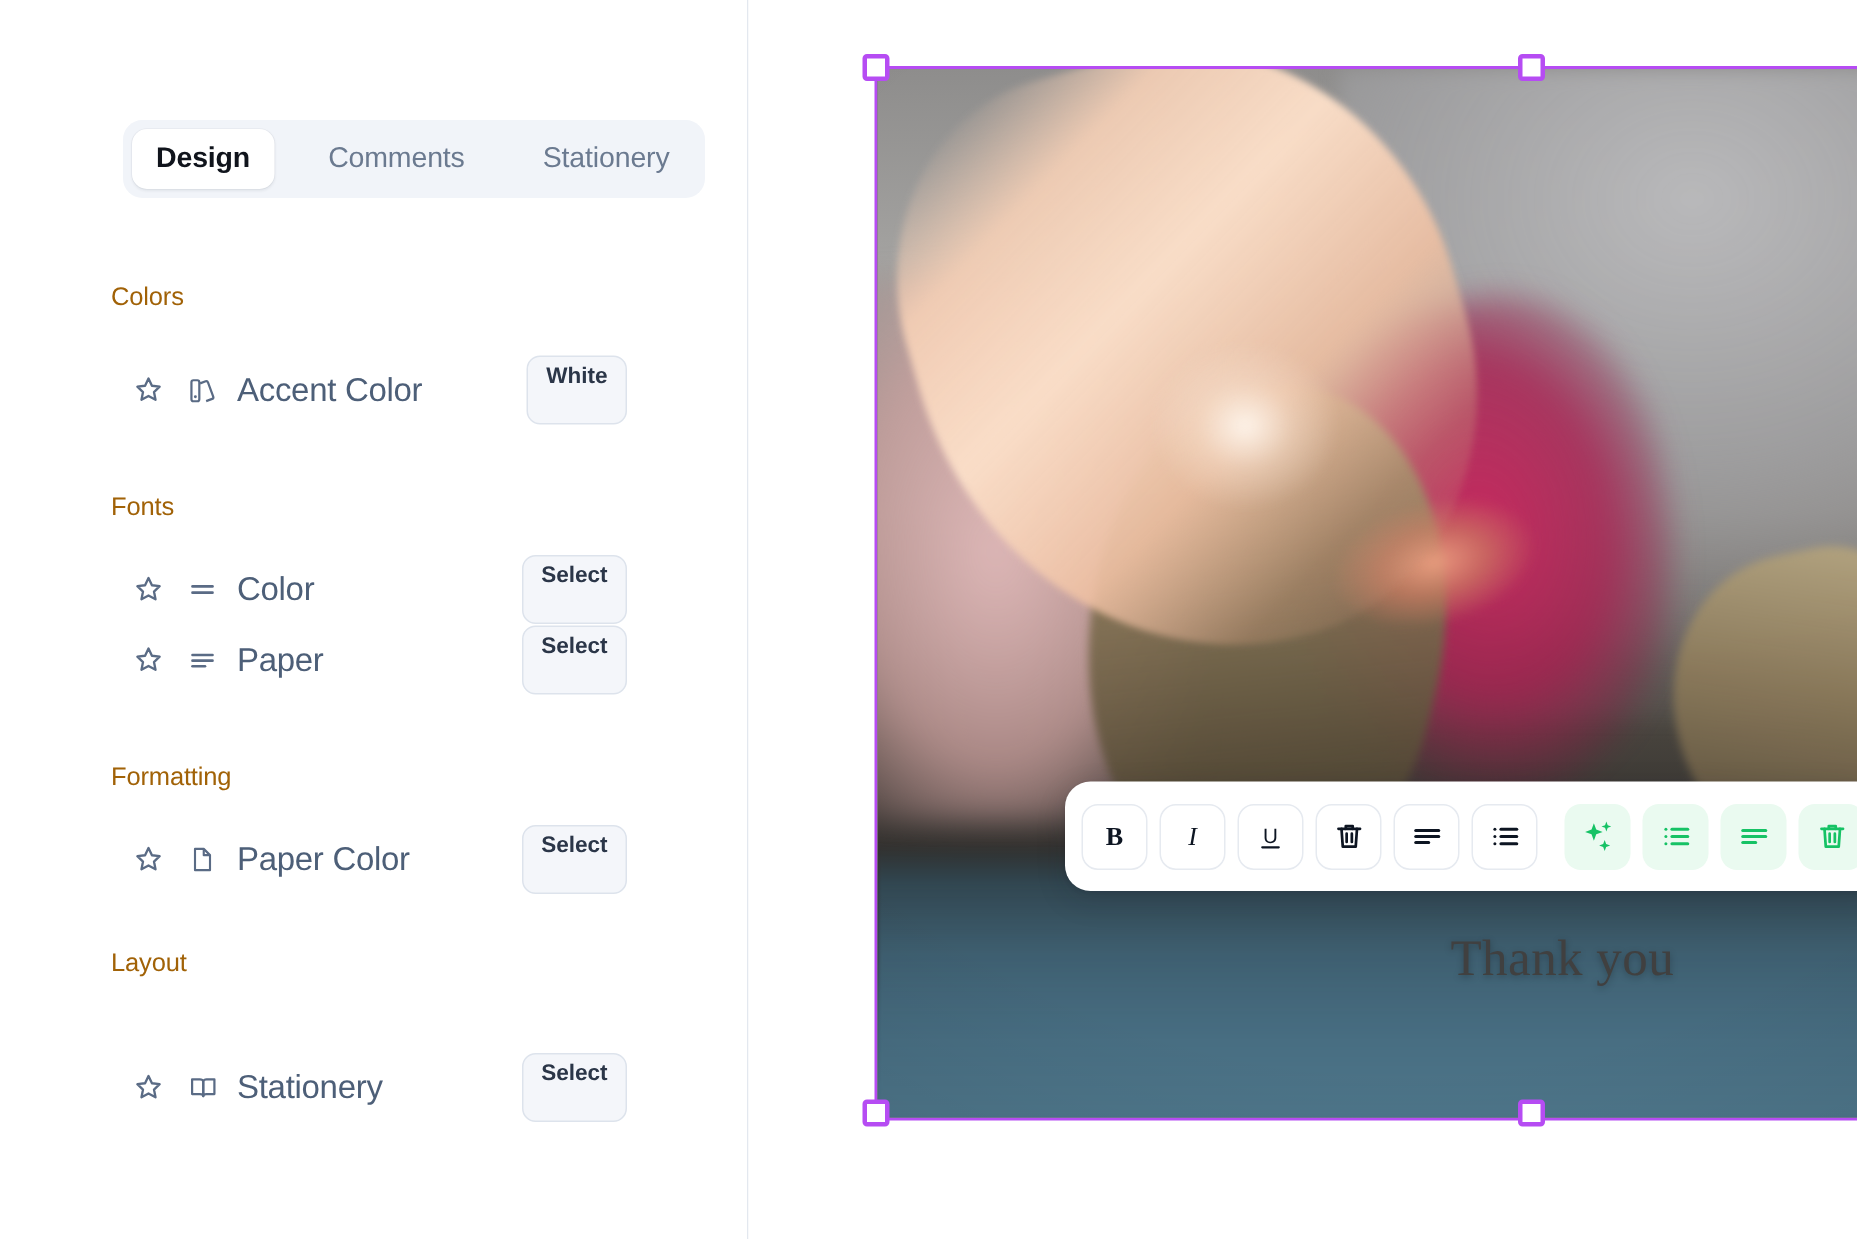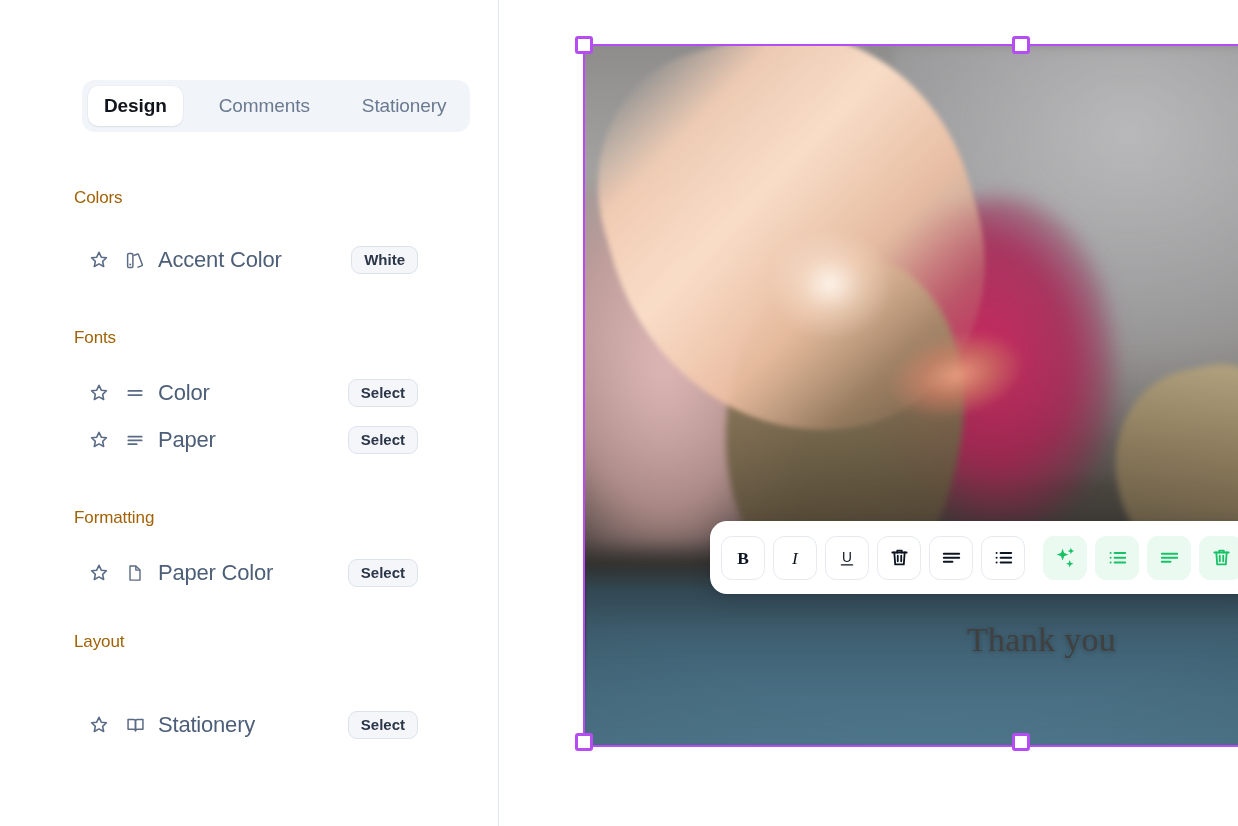--- a/index.html
+++ b/index.html
@@ -76,21 +76,21 @@
     white-space: nowrap;
   }
   .pill {
     margin-left: auto;
     font-size: 15px;
     font-weight: 700;
     color: #2b3648;
     background: #f4f6fa;
     border: 1px solid #dde3ec;
     border-radius: 9px;
-    padding: 5px 12px 6px;
+    padding: 5px 12px 24px;
     line-height: 1;
     cursor: pointer;
     user-select: none;
     white-space: nowrap;
   }
 
   
   .canvas {
     position: relative;
     flex: 1 1 auto;

